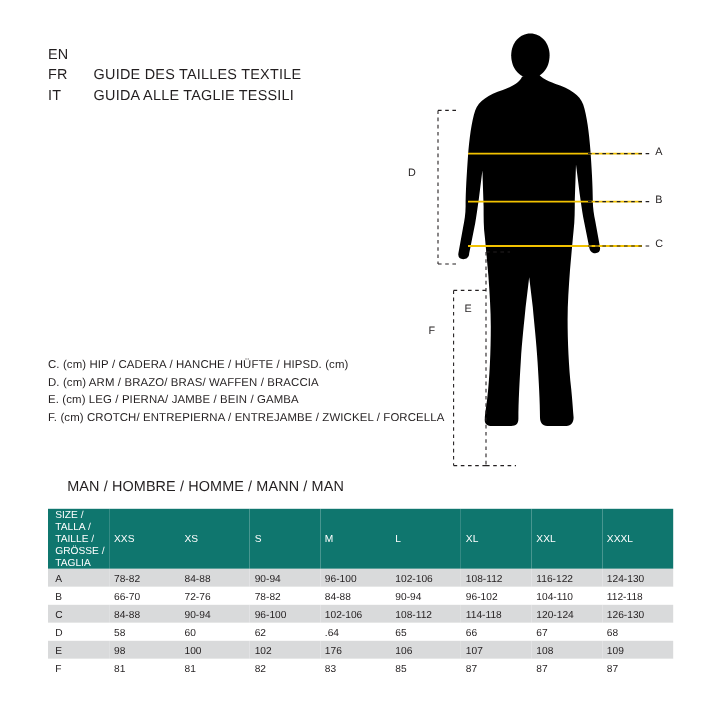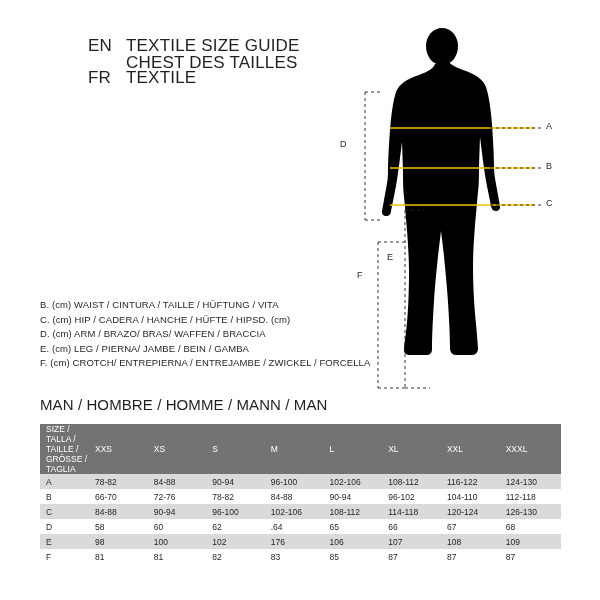--- a/index.html
+++ b/index.html
@@ -20,24 +20,23 @@
   #title-block {
     position: absolute;
     left: 40px;
     top: 38px;
     width: 300px;
   }
   .title-row {
     display: flex;
     align-items: flex-end;
     margin-bottom: 2px;
-    font-size: 17px;
+    font-size: 12px;
     line-height: 15px;
     letter-spacing: 0.2px;
-    margin-left: 48px;
   }
   .title-lang {
     width: 38px;
     flex: 0 0 38px;
     color: #231f20;
   }
   .title-text {
     color: #231f20;
   }
 
@@ -50,23 +49,23 @@
   }
   .legend-row {
     font-size: 9.5px;
     line-height: 14.5px;
     letter-spacing: 0.1px;
     white-space: nowrap;
     color: #231f20;
   }
   #legend-man {
     position: absolute;
-    left: 40px;
+    left: 56px;
     top: 398px;
-    font-size: 15px;
+    font-size: 12px;
     line-height: 14px;
     letter-spacing: 0.1px;
     color: #231f20;
   }
 
   
   #size-table {
     position: absolute;
     left: 40px;
     top: 424px;
@@ -76,21 +75,21 @@
     color: #231f20;
   }
   #size-table td, #size-table th {
     padding: 0;
     text-align: left;
     font-weight: normal;
     height: 15px;
     vertical-align: middle;
   }
   #size-table .hdr-row td {
-    background: #737373;
+    background: #0f766e;
     color: #ffffff;
     font-size: 8.5px;
     height: 16px;
   }
   #size-table .hdr-row td:first-child { padding-left: 6px; }
   #size-table tr.shade { background: #d9dadb; }
   #size-table tr.plain { background: #ffffff; }
   #size-table td.c0 { width: 46px; padding-left: 6px; }
   #size-table td.cdata { width: 59px; padding-left: 4px; }
 
@@ -109,25 +108,28 @@
     font-size: 9px;
     color: #231f20;
   }
 </style>
 </head>
 <body>
 
 <div id="title-block">
   <div class="title-row">
     <span class="title-lang">EN</span>
-    <span class="title-text">TEXTILE SIZE GUIDE</span>
   </div>
   <div class="title-row">
     <span class="title-lang">FR</span>
-    <span class="title-text">CHEST DES TAILLES TEXTILE</span>
+    <span class="title-text">GUIDE DES TAILLES TEXTILE</span>
+  </div>
+  <div class="title-row">
+    <span class="title-lang">IT</span>
+    <span class="title-text">GUIDA ALLE TAGLIE TESSILI</span>
   </div>
 </div>
 
 <div id="figure">
   <svg width="260" height="390" viewBox="0 0 260 390">
 
     <g fill="#000000">
 
       <path d="M112 8 c-9 0 -16 8 -16 18 c0 11 7 19 16 19 c9 0 16 -8 16 -19 c0 -10 -7 -18 -16 -18 Z"></path>
 
@@ -201,21 +203,20 @@
 
   <span class="meas-label" style="left:216px; top:101px;">A</span>
   <span class="meas-label" style="left:216px; top:141px;">B</span>
   <span class="meas-label" style="left:216px; top:178px;">C</span>
   <span class="meas-label" style="left:10px; top:119px;">D</span>
   <span class="meas-label" style="left:57px; top:232px;">E</span>
   <span class="meas-label" style="left:27px; top:250px;">F</span>
 </div>
 
 <div id="legend-block">
-  <div class="legend-row">B. (cm) WAIST / CINTURA / TAILLE / HÜFTUNG / VITA</div>
   <div class="legend-row">C. (cm) HIP / CADERA / HANCHE / HÜFTE / HIPSD. (cm)</div>
   <div class="legend-row">D. (cm) ARM / BRAZO/ BRAS/ WAFFEN / BRACCIA</div>
   <div class="legend-row">E. (cm) LEG / PIERNA/ JAMBE / BEIN / GAMBA</div>
   <div class="legend-row">F. (cm) CROTCH/ ENTREPIERNA / ENTREJAMBE / ZWICKEL / FORCELLA</div>
 </div>
 
 <div id="legend-man">MAN / HOMBRE / HOMME / MANN / MAN</div>
 
 <table id="size-table">
   <tbody>

